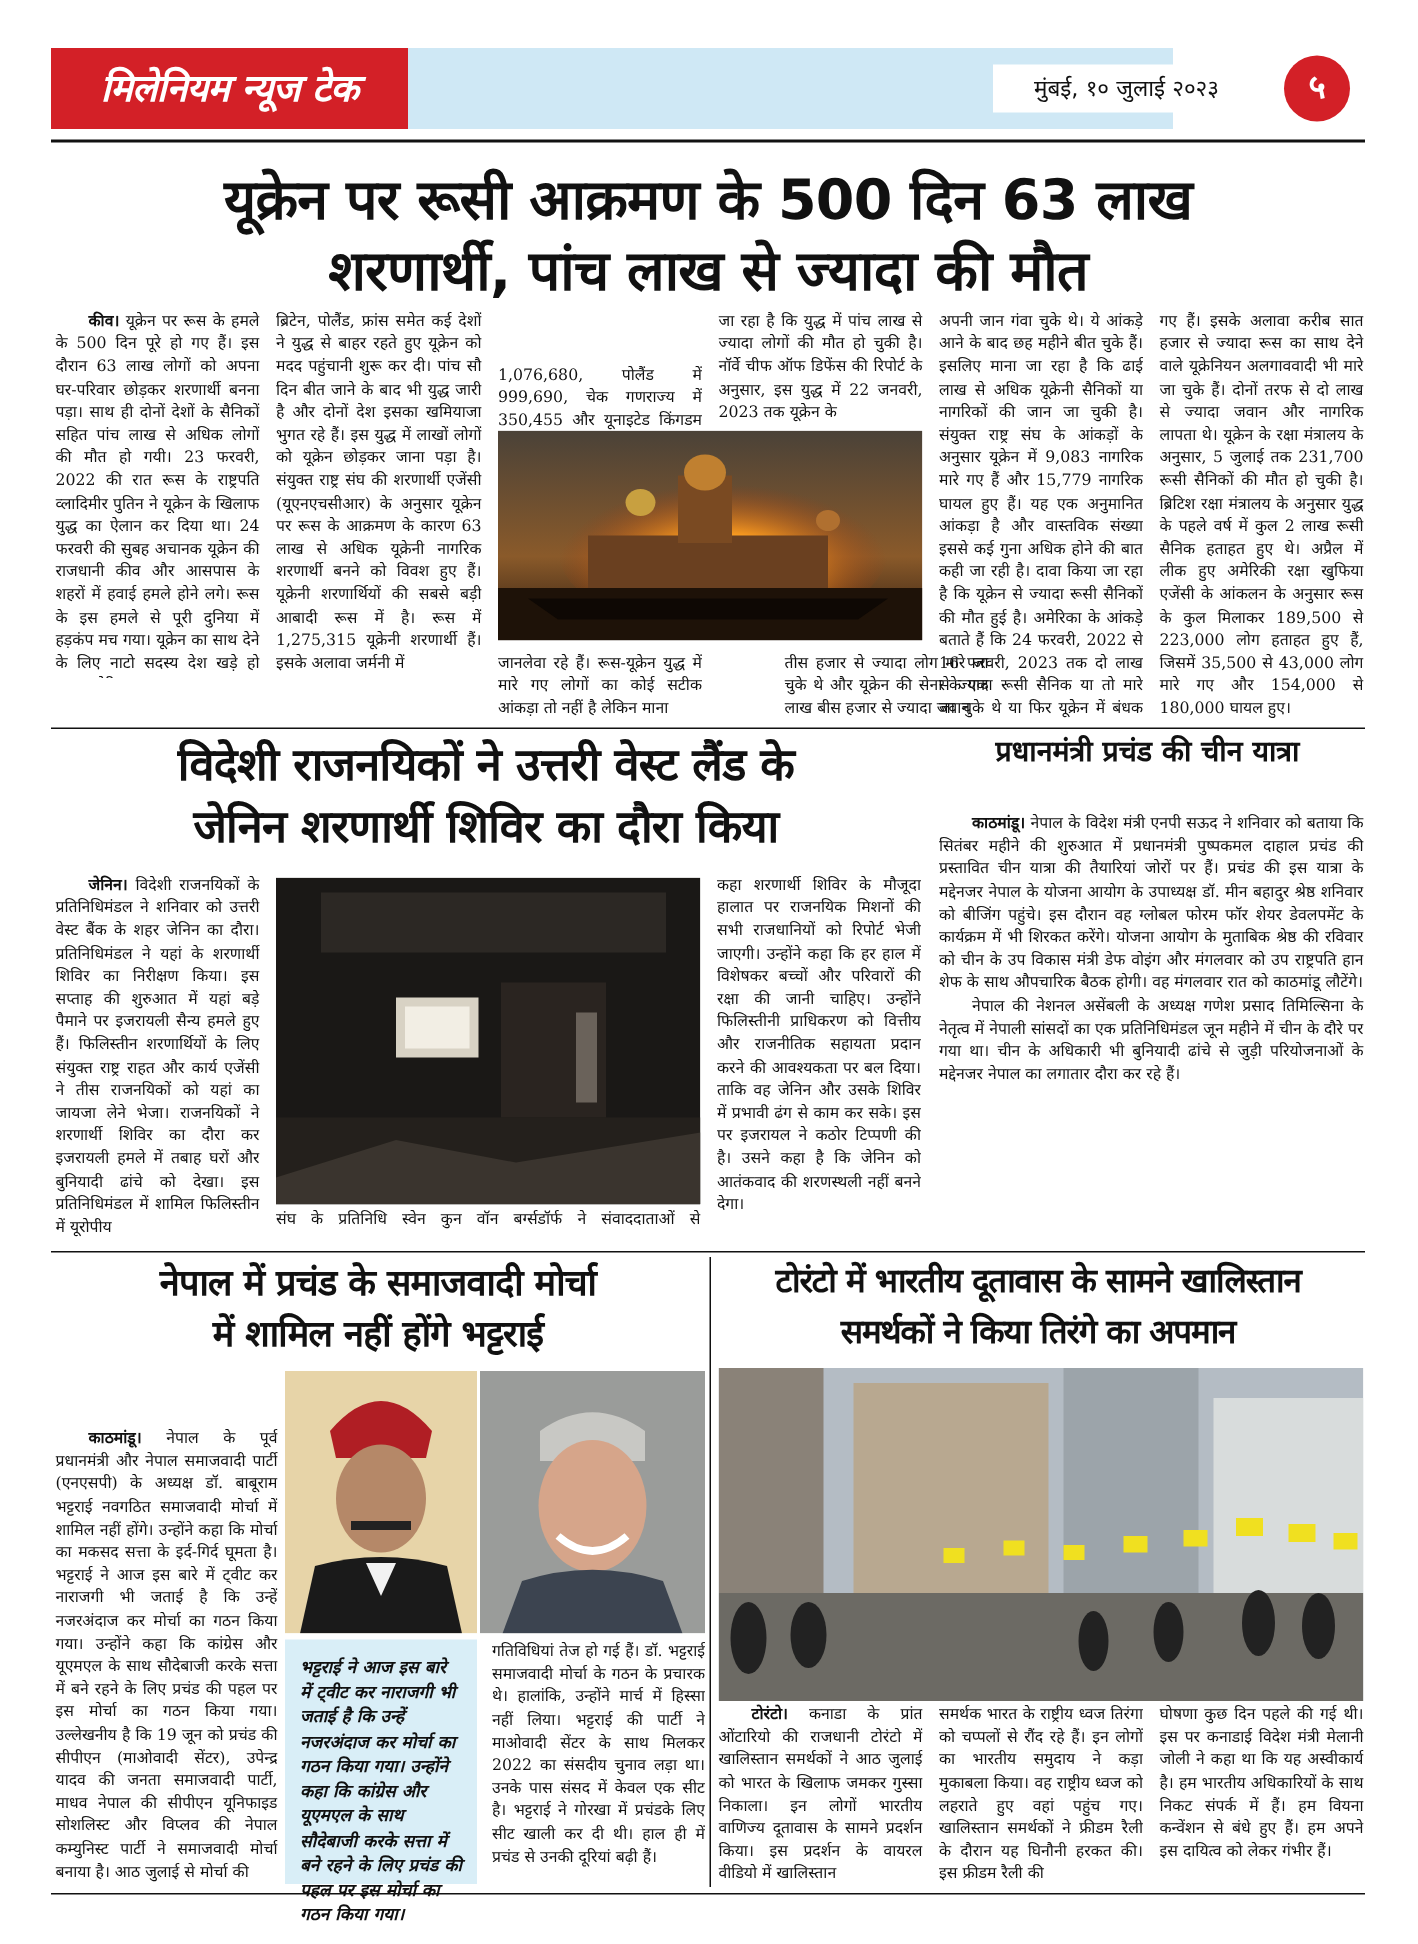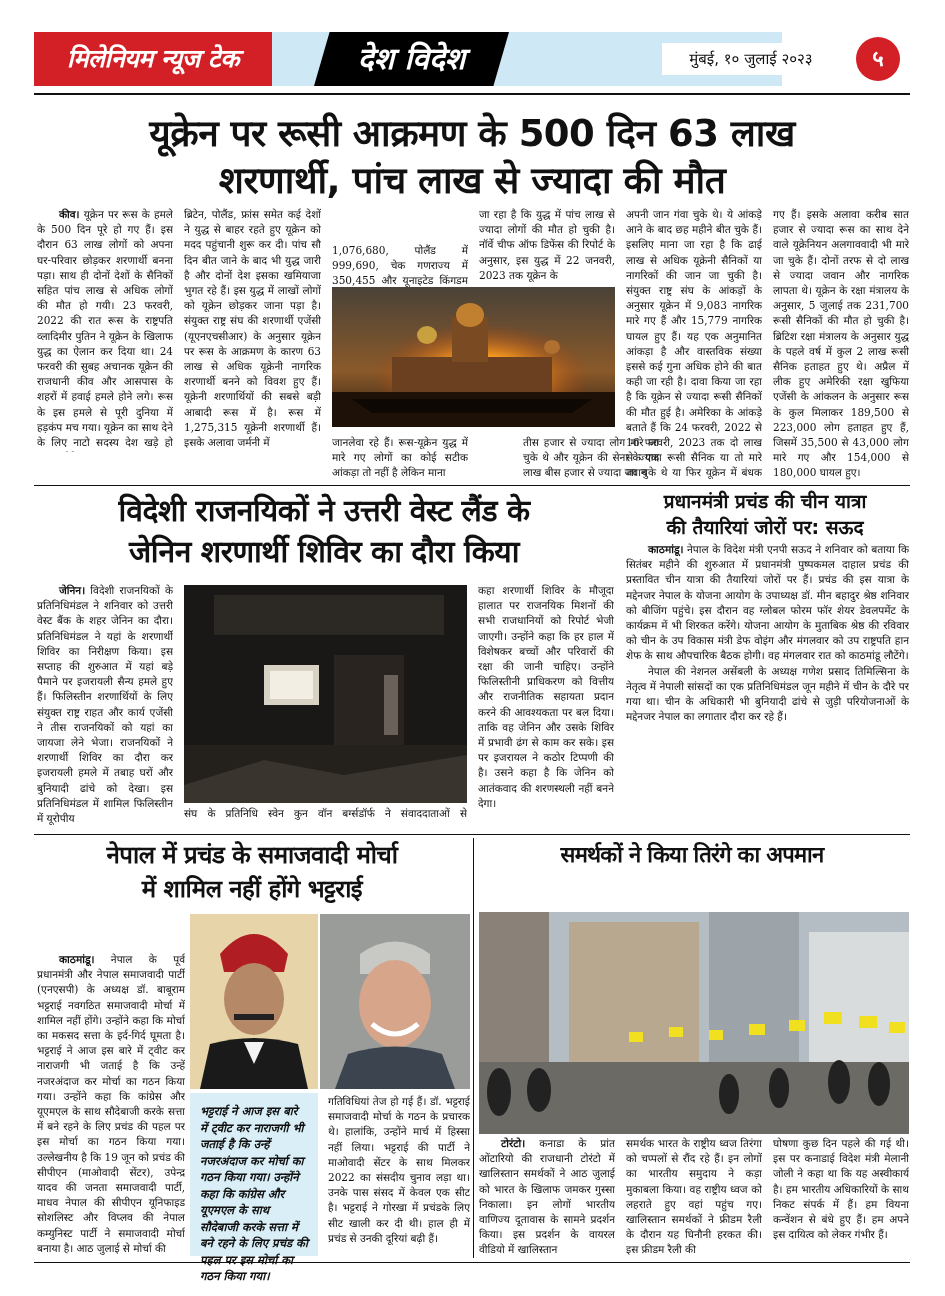--- a/index.html
+++ b/index.html
@@ -24,21 +24,20 @@
   .photo { position: absolute; overflow: hidden; }
   .divider { position: absolute; background: #111; }
 
   .quote-box { position: absolute; background: #d9eef7; padding: 10px 10px; font-family: "DejaVu Sans", sans-serif; font-weight: bold; font-style: italic; font-size: 11.5px; line-height: 16.5px; color: #111; }
 </style>
 </head>
 <body>
 
 <div class="mast">
   <div class="mast-brand">मिलेनियम न्यूज टेक</div>
-  <div class="mast-section">देश विदेश</div>
   <div class="mast-date">मुंबई, १० जुलाई २०२३</div>
   <div class="mast-page">५</div>
 </div>
 <div class="mast-rule"></div>
 
 <div class="headline" style="left:34px; top:110px; width:876px; font-size:37px; line-height:47px; letter-spacing:-0.5px;">
   <div>यूक्रेन पर रूसी आक्रमण के 500 दिन 63 लाख</div>
   <div>शरणार्थी, पांच लाख से ज्यादा की मौत</div>
 </div>
 
@@ -122,21 +121,20 @@
 <div class="body-col" style="left:184px; top:806px; width:283px; height:16px; text-align:justify; text-align-last:justify;">
   <span>संघ के प्रतिनिधि स्वेन कुन वॉन बर्ग्सडॉर्फ ने संवाददाताओं से</span>
 </div>
 
 <div class="body-col" style="left:478px; top:583px; width:136px; height:248px;">
   <span>कहा शरणार्थी शिविर के मौजूदा हालात पर राजनयिक मिशनों की सभी राजधानियों को रिपोर्ट भेजी जाएगी। उन्होंने कहा कि हर हाल में विशेषकर बच्चों और परिवारों की रक्षा की जानी चाहिए। उन्होंने फिलिस्तीनी प्राधिकरण को वित्तीय और राजनीतिक सहायता प्रदान करने की आवश्यकता पर बल दिया। ताकि वह जेनिन और उसके शिविर में प्रभावी ढंग से काम कर सके। इस पर इजरायल ने कठोर टिप्पणी की है। उसने कहा है कि जेनिन को आतंकवाद की शरणस्थली नहीं बनने देगा।</span>
 </div>
 
 <div class="headline" style="left:620px; top:488px; width:290px; font-size:19px; line-height:26px;">
   <div>प्रधानमंत्री प्रचंड की चीन यात्रा</div>
-  <div>की तैयारियां जोरों पर: सऊद</div>
 </div>
 <div class="body-col" style="left:626px; top:542px; width:283px; height:290px;">
   <p class="indent">
     <span class="lead">काठमांडू।</span>
     <span>नेपाल के विदेश मंत्री एनपी सऊद ने शनिवार को बताया कि सितंबर महीने की शुरुआत में प्रधानमंत्री पुष्पकमल दाहाल प्रचंड की प्रस्तावित चीन यात्रा की तैयारियां जोरों पर हैं। प्रचंड की इस यात्रा के मद्देनजर नेपाल के योजना आयोग के उपाध्यक्ष डॉ. मीन बहादुर श्रेष्ठ शनिवार को बीजिंग पहुंचे। इस दौरान वह ग्लोबल फोरम फॉर शेयर डेवलपमेंट के कार्यक्रम में भी शिरकत करेंगे। योजना आयोग के मुताबिक श्रेष्ठ की रविवार को चीन के उप विकास मंत्री डेफ वोइंग और मंगलवार को उप राष्ट्रपति हान शेफ के साथ औपचारिक बैठक होगी। वह मंगलवार रात को काठमांडू लौटेंगे।</span>
   </p>
   <p class="indent">नेपाल की नेशनल असेंबली के अध्यक्ष गणेश प्रसाद तिमिल्सिना के नेतृत्व में नेपाली सांसदों का एक प्रतिनिधिमंडल जून महीने में चीन के दौरे पर गया था। चीन के अधिकारी भी बुनियादी ढांचे से जुड़ी परियोजनाओं के मद्देनजर नेपाल का लगातार दौरा कर रहे हैं।</p>
 </div>
 
 <div class="divider" style="left:34px; top:834px; width:876px; height:1px;"></div>
@@ -175,20 +173,21 @@
   <span>भट्टराई ने आज इस बारे में ट्वीट कर नाराजगी भी जताई है कि उन्हें नजरअंदाज कर मोर्चा का गठन किया गया। उन्होंने कहा कि कांग्रेस और यूएमएल के साथ सौदेबाजी करके सत्ता में बने रहने के लिए प्रचंड की पहल पर इस मोर्चा का गठन किया गया।</span>
 </div>
 
 <div class="body-col" style="left:328px; top:1094px; width:142px; height:165px;">
   <span>गतिविधियां तेज हो गई हैं। डॉ. भट्टराई समाजवादी मोर्चा के गठन के प्रचारक थे। हालांकि, उन्होंने मार्च में हिस्सा नहीं लिया। भट्टराई की पार्टी ने माओवादी सेंटर के साथ मिलकर 2022 का संसदीय चुनाव लड़ा था। उनके पास संसद में केवल एक सीट है। भट्टराई ने गोरखा में प्रचंडके लिए सीट खाली कर दी थी। हाल ही में प्रचंड से उनकी दूरियां बढ़ी हैं।</span>
 </div>
 
 <div class="divider" style="left:473px; top:838px; width:1px; height:420px;"></div>
 
 <div class="headline" style="left:474px; top:838px; width:436px; font-size:22px; line-height:34px; letter-spacing:-0.8px;">
+  <div>टोरंटो में भारतीय दूतावास के सामने खालिस्तान</div>
   <div>समर्थकों ने किया तिरंगे का अपमान</div>
 </div>
 
 <div class="photo" style="left:479px; top:912px; width:430px; height:222px;">
   <svg width="430" height="222" viewBox="0 0 430 222">
     <rect width="430" height="222" fill="#b4bcc4"></rect>
     <rect x="0" y="0" width="70" height="150" fill="#8a8278"></rect>
     <rect x="90" y="10" width="130" height="140" fill="#b8a890"></rect>
     <rect x="230" y="0" width="90" height="150" fill="#9ca4aa"></rect>
     <rect x="330" y="20" width="100" height="130" fill="#d8dcdc"></rect>

